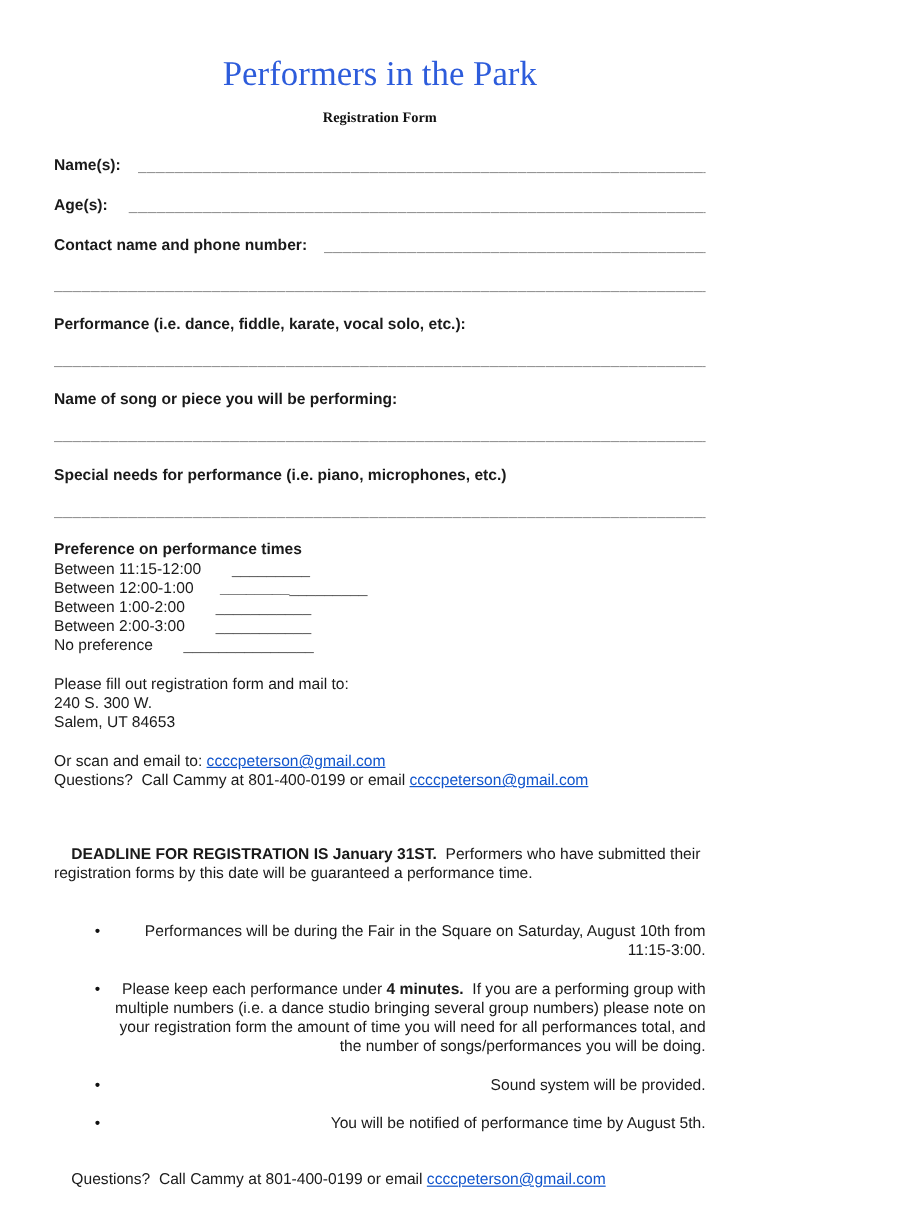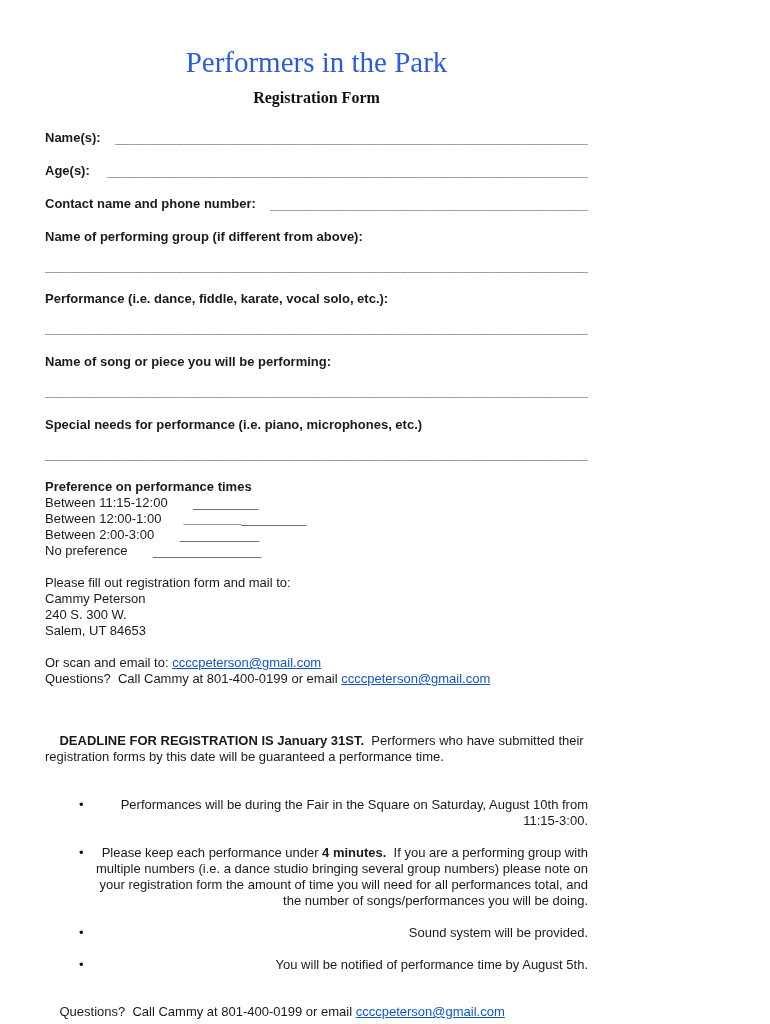--- a/index.html
+++ b/index.html
@@ -23,21 +23,21 @@
     font-family: "Liberation Serif", "DejaVu Serif", serif;
     font-size: 29px;
     line-height: 33px;
     font-weight: 400;
     text-align: center;
     color: #2d5cdb;
     margin-bottom: 9px;
   }
   .doc-subtitle {
     font-family: "Liberation Serif", "DejaVu Serif", serif;
-    font-size: 16px;
+    font-size: 12px;
     line-height: 20px;
     font-weight: 700;
     text-align: center;
     color: #111;
     margin-bottom: 22px;
   }
   .inline-field {
     display: flex;
     align-items: flex-start;
     margin-bottom: 17px;
@@ -104,41 +104,40 @@
   </div>
   <div class="inline-field">
     <span class="lbl">Age(s): </span>
     <span class="fill">________________________________________________________________________________________________________________________</span>
   </div>
   <div class="inline-field">
     <span class="lbl">Contact name and phone number:</span>
     <span class="fill">________________________________________________________________________________________________________________________</span>
   </div>
 
-  <div class="block-label" style="margin-top:0;">Name of performing group (if different from above):</div>
   <div class="answer-line">________________________________________________________________________________________________________________________</div>
 
   <div class="block-label" style="margin-top:17px;">Performance (i.e. dance, fiddle, karate, vocal solo, etc.):</div>
   <div class="answer-line">________________________________________________________________________________________________________________________</div>
 
   <div class="block-label" style="margin-top:18px;">Name of song or piece you will be performing:</div>
   <div class="answer-line">________________________________________________________________________________________________________________________</div>
 
   <div class="block-label" style="margin-top:18px;">Special needs for performance (i.e. piano, microphones, etc.)</div>
   <div class="answer-line">________________________________________________________________________________________________________________________</div>
 
   <div class="pref-heading">Preference on performance times</div>
   <div class="pref-row"><span>Between 11:15-12:00</span><span class="pref-line-bold"></span><span class="pref-line"> _________</span></div>
   <div class="pref-row"><span>Between 12:00-1:00</span><span class="pref-line-bold">________</span><span class="pref-line">_________</span></div>
+  <div class="pref-row"><span>Between 1:00-2:00</span><span class="pref-line-bold"></span><span class="pref-line"> ___________</span></div>
   <div class="pref-row"><span>Between 2:00-3:00</span><span class="pref-line-bold"></span><span class="pref-line"> ___________</span></div>
   <div class="pref-row"><span>No preference</span><span class="pref-line-bold"></span><span class="pref-line"> _______________</span></div>
 
   <div class="mail-block">
     <div class="mail-line">Please fill out registration form and mail to:</div>
-    <div class="mail-line">Cammy Peterson</div>
     <div class="mail-line">240 S. 300 W.</div>
     <div class="mail-line">Salem, UT 84653</div>
   </div>
 
   <div class="email-block">
     <div class="email-line"><span>Or scan and email to: </span><a class="doc-link">ccccpeterson@gmail.com</a></div>
     <div class="email-line"><span>Questions?  Call Cammy at 801-400-0199 or email </span><a class="doc-link">ccccpeterson@gmail.com</a></div>
   </div>
 
   <div class="deadline-para">

